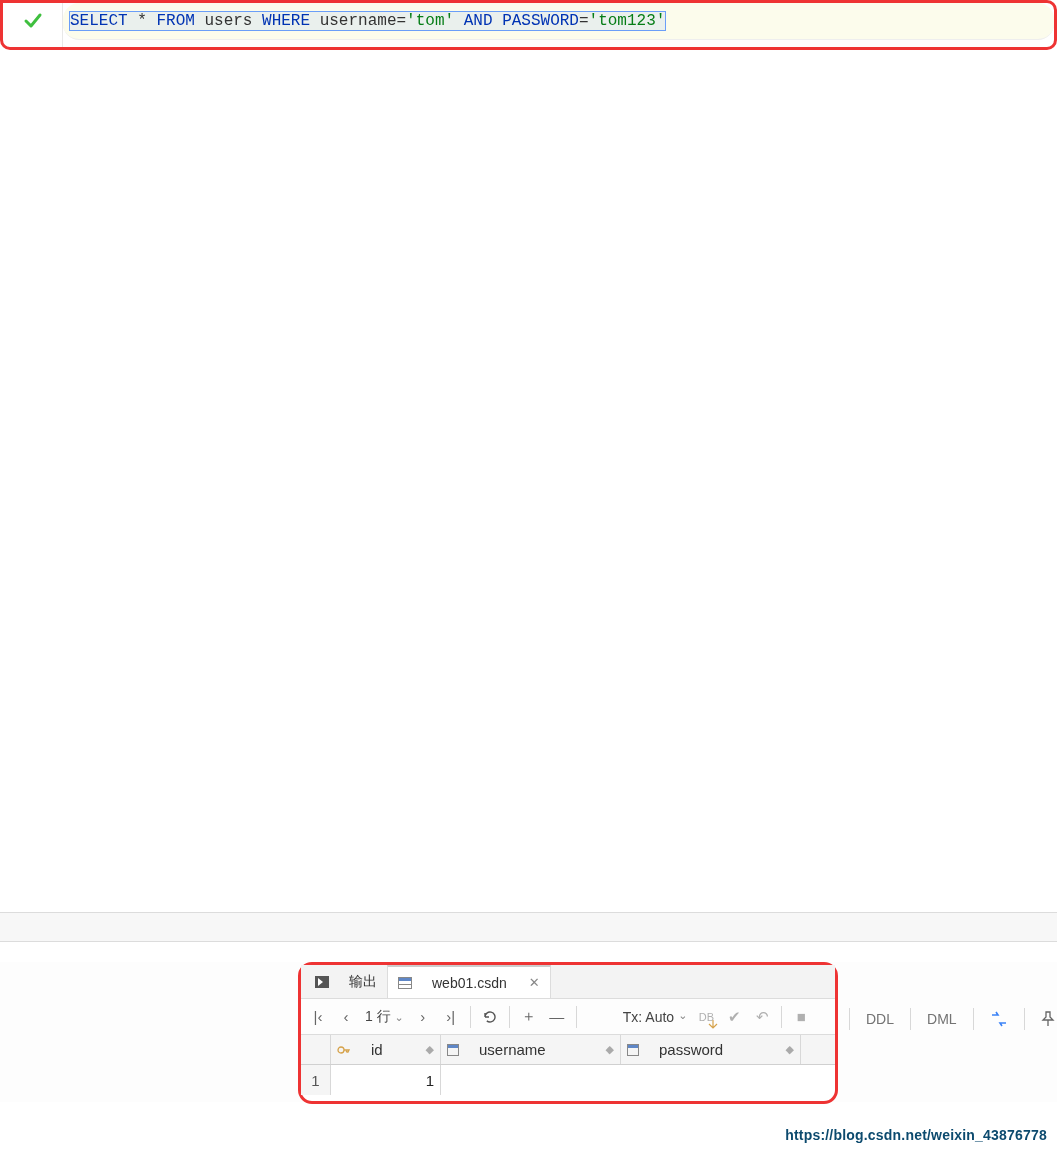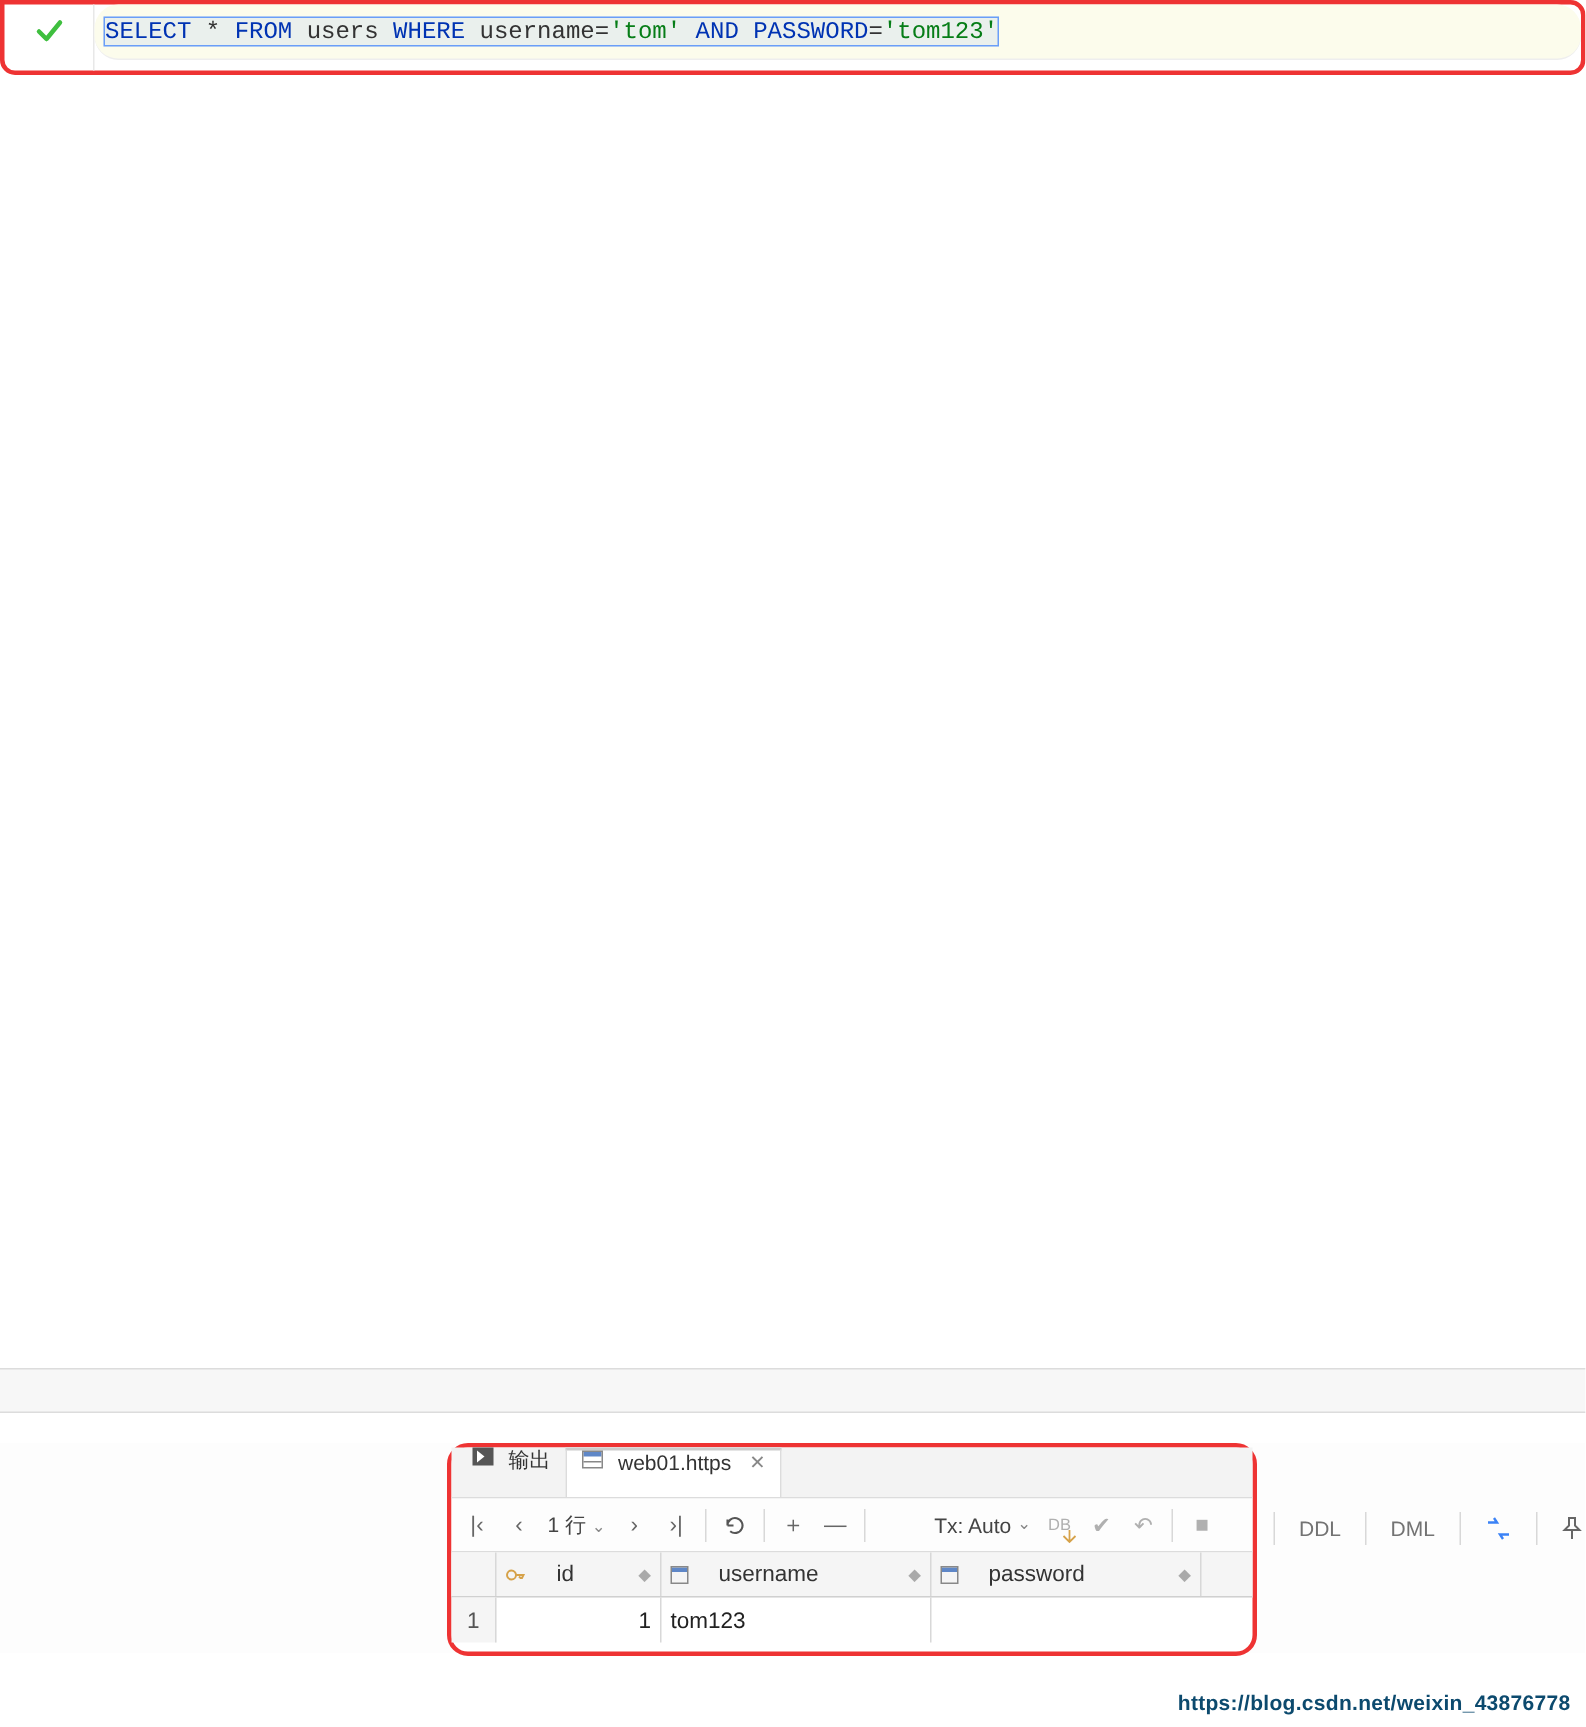--- a/index.html
+++ b/index.html
@@ -94,21 +94,22 @@
   .tabs {
     display: flex;
     align-items: center;
     height: 34px;
     border-bottom: 1px solid #dcdcdc;
     background: #f3f3f3;
     padding-left: 4px;
   }
   .tab {
     display: flex;
-    gap: 10px;
+    align-items: center;
+    gap: 20px;
     padding: 0 10px;
     height: 100%;
     font-size: 14px;
     color: #333;
     cursor: pointer;
   }
   .tab.active {
     background: #fff;
     border: 1px solid #dcdcdc;
     border-bottom: none;
@@ -257,21 +258,21 @@
 <div class="results-bg"></div>
 
 <div class="results">
   <div class="tabs">
     <div class="tab">
       <span class="icon-output"></span>
       <span>输出</span>
     </div>
     <div class="tab active">
       <span class="icon-table"></span>
-      <span>web01.https</span>
+      <span>web01.csdn</span>
       <span class="close">✕</span>
     </div>
   </div>
 
   <div class="toolbar">
     <div class="tbtn">|‹</div>
     <div class="tbtn">‹</div>
     <div class="rowlabel"><span>1 行</span> <span style="font-size:11px;color:#888">⌄</span></div>
     <div class="tbtn">›</div>
     <div class="tbtn">›|</div>
@@ -320,21 +321,20 @@
         <span class="icon-col"></span>
         <span>password</span>
         <span class="sort">◆</span>
       </div>
     </div>
     <div class="grid-row">
       <div class="cell rownum">1</div>
       <div class="cell col-id">
           <span class="val">1</span>
         </div>
-      <div class="cell col-pass">tom123</div>
     </div>
   </div>
 </div>
 
 <div class="right-toolbar">
   <div class="tsep"></div>
   <div class="ghost-btn">DDL</div>
   <div class="tsep"></div>
   <div class="ghost-btn">DML</div>
   <div class="tsep"></div>

